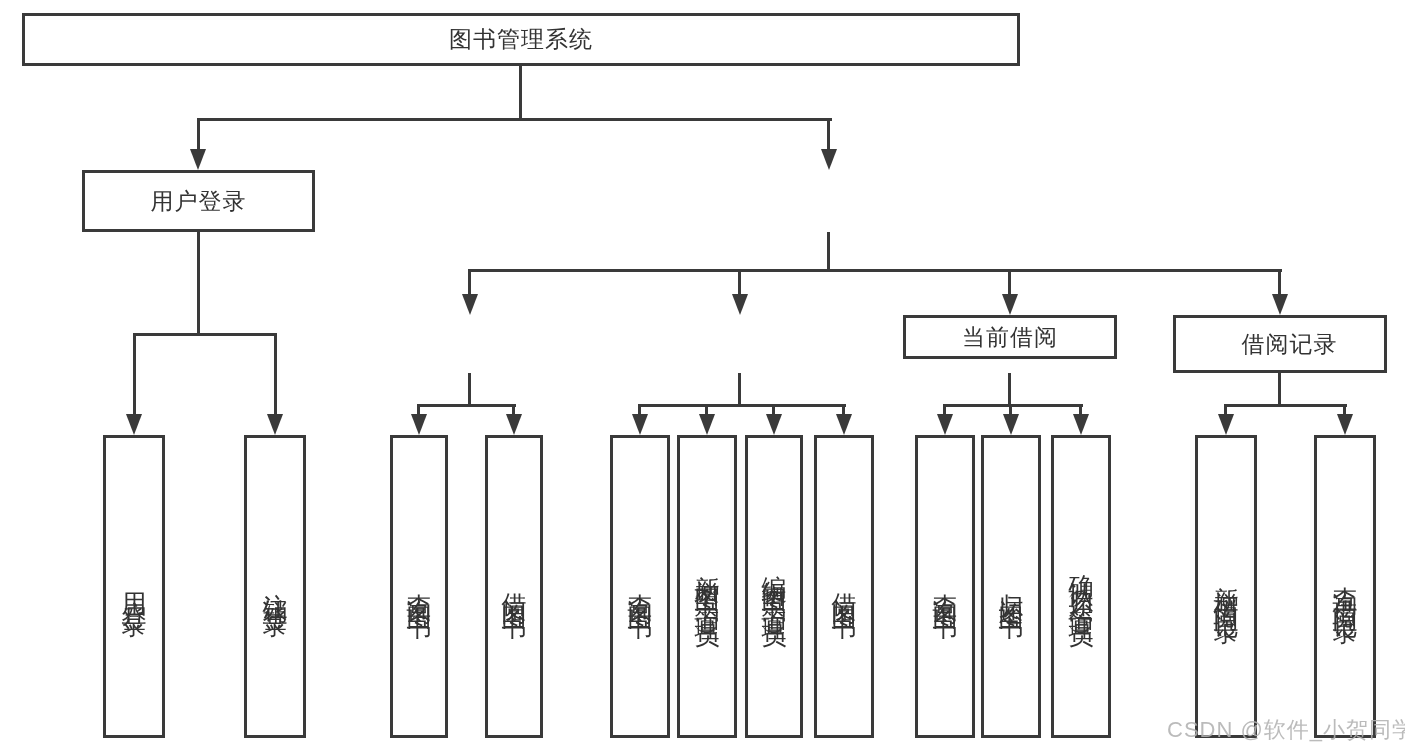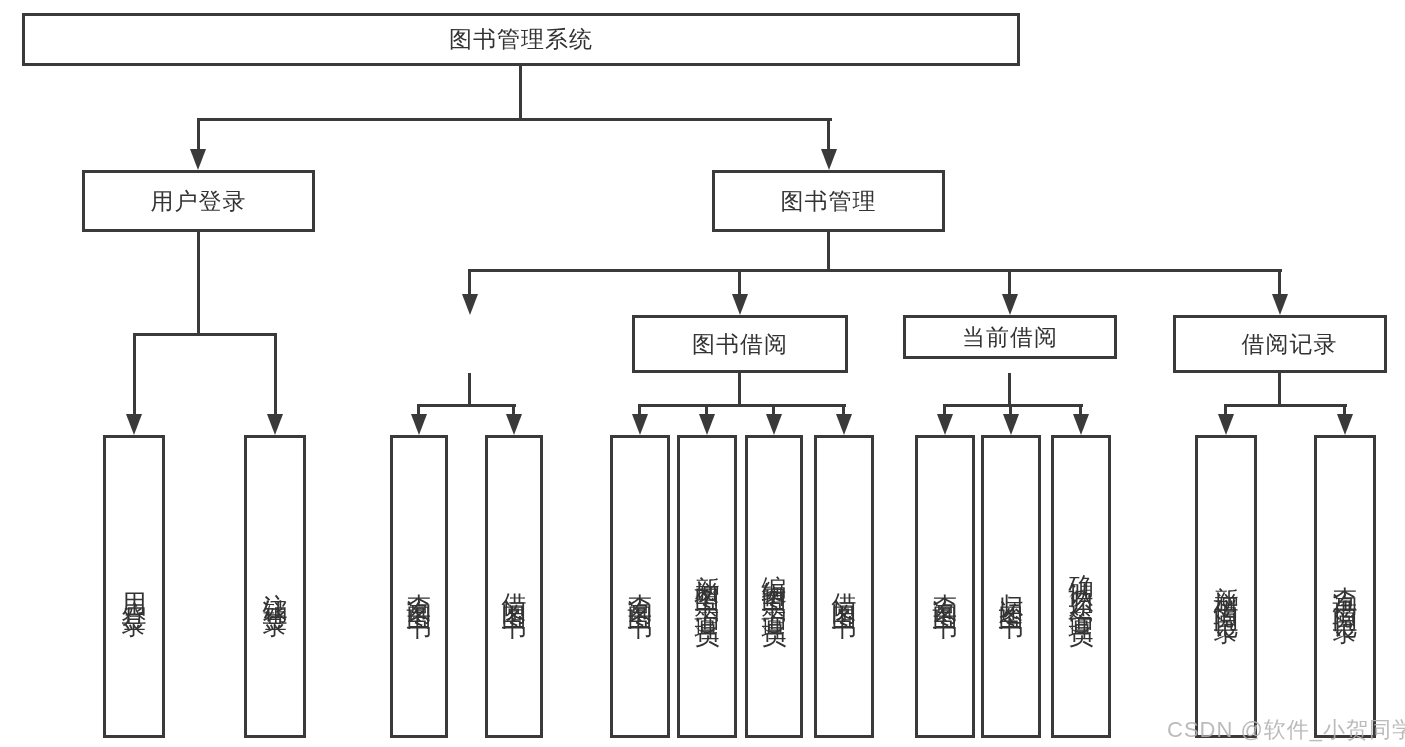--- a/index.html
+++ b/index.html
@@ -84,46 +84,40 @@
 
   <div class="vline" style="left:519px;top:64px;height:56px;"></div>
   <div class="hline" style="left:197px;top:118px;width:635px;"></div>
   <div class="vline" style="left:197px;top:118px;height:36px;"></div>
   <div class="arrow" style="left:190px;top:149px;"></div>
   <div class="vline" style="left:827px;top:118px;height:36px;"></div>
   <div class="arrow" style="left:821px;top:149px;"></div>
 
   <div class="hbox" style="left:82px;top:170px;width:233px;height:62px;">
     <span>用户登录</span>
-  </div>
-  <div class="hbox" style="left:712px;top:170px;width:233px;height:62px;">
-    <span>图书管理</span>
   </div>
 
   <div class="vline" style="left:197px;top:232px;height:103px;"></div>
   <div class="hline" style="left:133px;top:333px;width:144px;"></div>
   <div class="vline" style="left:133px;top:333px;height:84px;"></div>
   <div class="arrow" style="left:126px;top:414px;"></div>
   <div class="vline" style="left:274px;top:333px;height:84px;"></div>
   <div class="arrow" style="left:267px;top:414px;"></div>
 
   <div class="vline" style="left:827px;top:232px;height:40px;"></div>
   <div class="hline" style="left:468px;top:269px;width:814px;"></div>
   <div class="vline" style="left:468px;top:269px;height:28px;"></div>
   <div class="arrow" style="left:462px;top:294px;"></div>
   <div class="vline" style="left:738px;top:269px;height:28px;"></div>
   <div class="arrow" style="left:732px;top:294px;"></div>
   <div class="vline" style="left:1008px;top:269px;height:28px;"></div>
   <div class="arrow" style="left:1002px;top:294px;"></div>
   <div class="vline" style="left:1278px;top:269px;height:28px;"></div>
   <div class="arrow" style="left:1272px;top:294px;"></div>
 
-  <div class="hbox" style="left:632px;top:315px;width:216px;height:58px;">
-    <span>图书借阅</span>
-  </div>
   <div class="hbox" style="left:903px;top:315px;width:214px;height:44px;">
     <span>当前借阅</span>
   </div>
   <div class="hbox" style="left:1173px;top:315px;width:214px;height:58px;padding-left:19px;">
     <span>借阅记录</span>
   </div>
 
   <div class="vline" style="left:468px;top:373px;height:33px;"></div>
   <div class="hline" style="left:417px;top:404px;width:99px;"></div>
   <div class="vline" style="left:417px;top:404px;height:13px;"></div>

